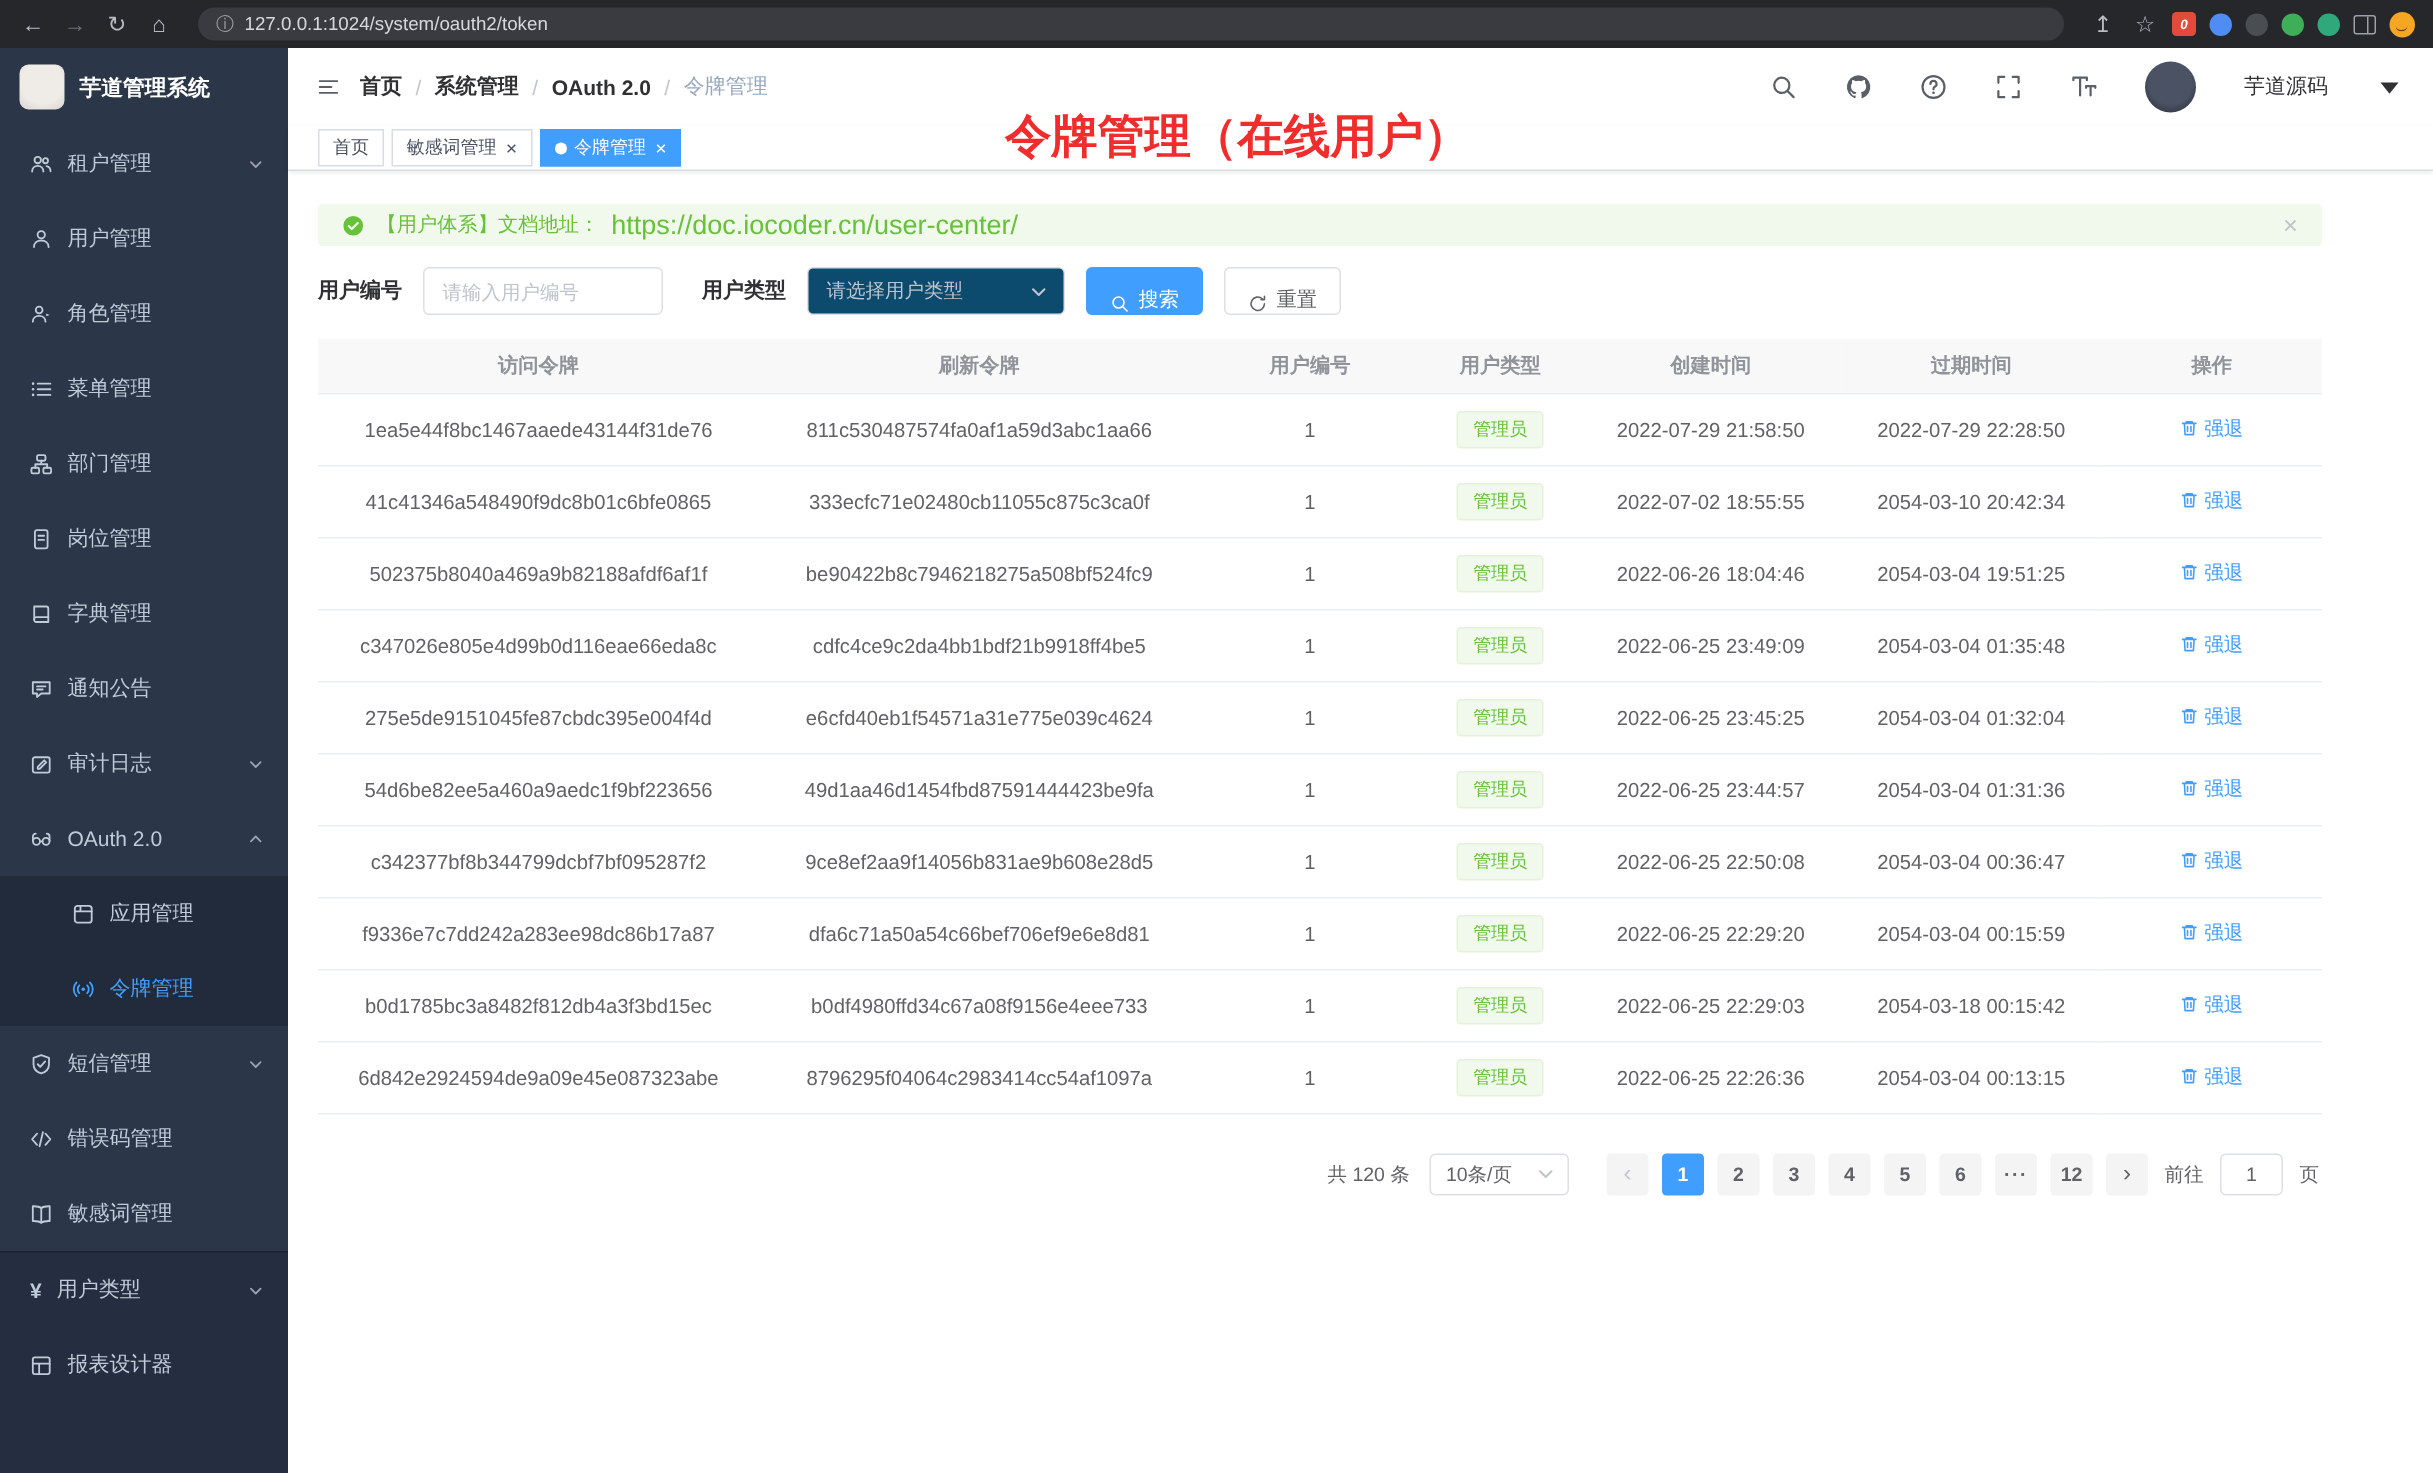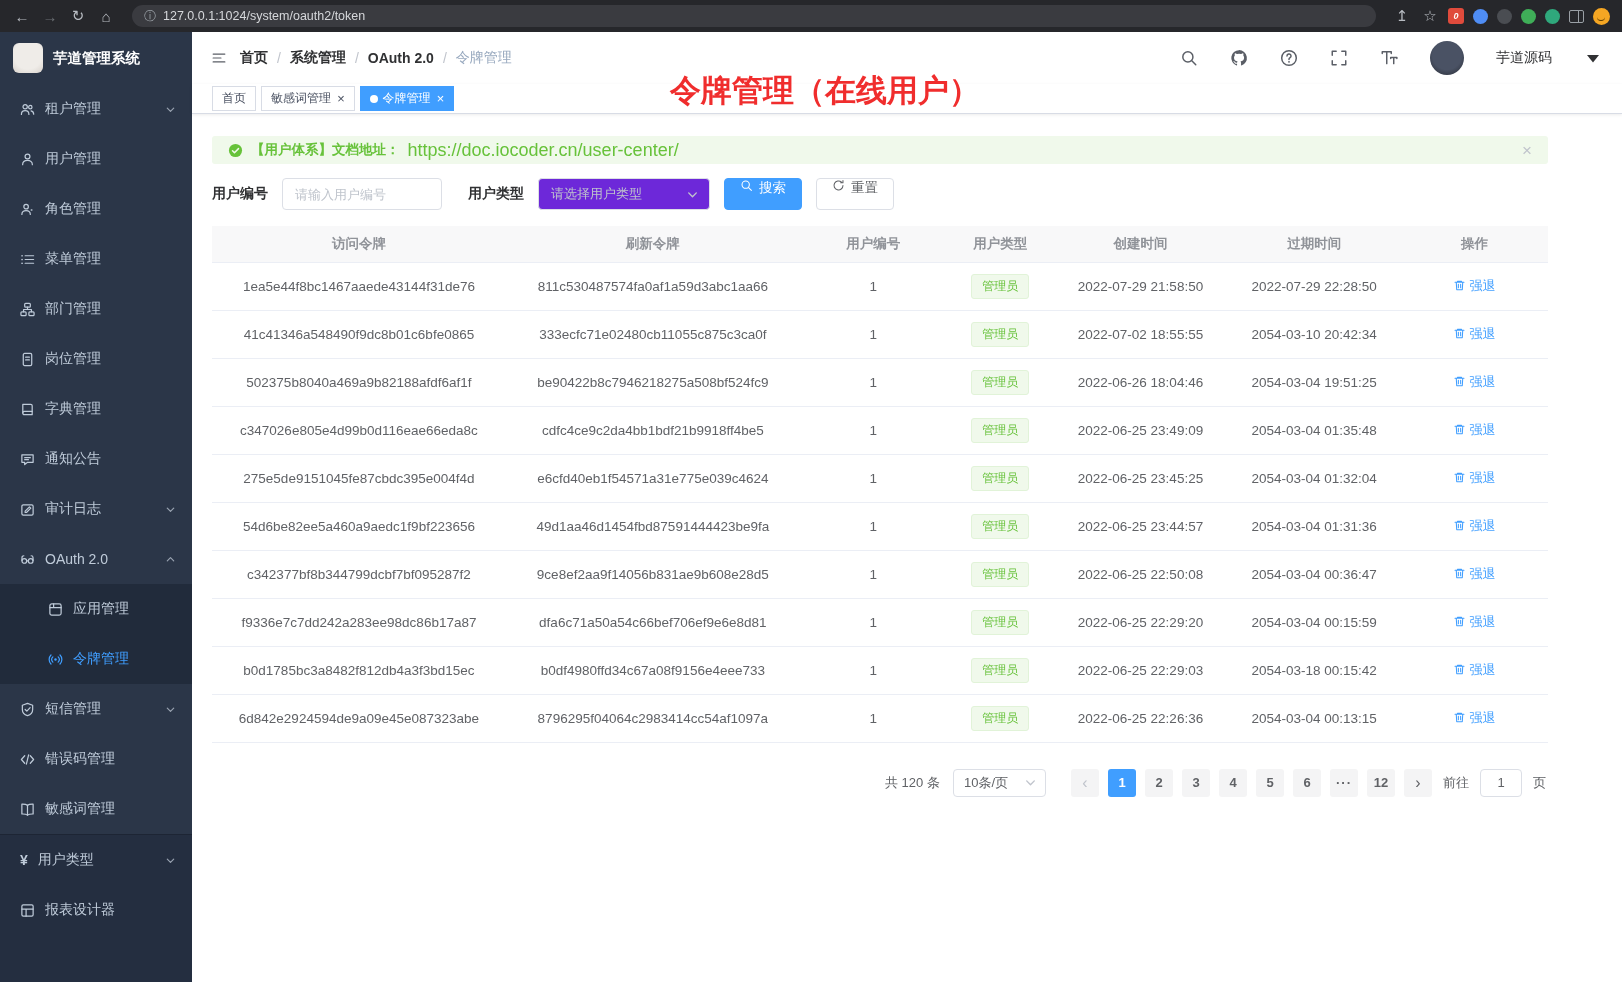--- a/index.html
+++ b/index.html
@@ -61,32 +61,32 @@
   .tab{height:25px;display:inline-flex;align-items:center;gap:5px;padding:0 9px;border:1px solid #d8dce5;background:#fff;font-size:12px;color:#495060;cursor:pointer}
   .tab.active{background:var(--accent,#409eff);border-color:var(--accent,#409eff);color:#fff}
   .tdot{width:8px;height:8px;border-radius:50%;background:#fff;display:inline-block}
   .tclose{font-size:13px;line-height:1;margin-left:1px;cursor:pointer}
 
   .annotation{position:absolute;top:38px;left:478px;font-size:31px;font-weight:700;color:var(--annotation,#f02d2d);z-index:10;white-space:nowrap;pointer-events:none}
 
   .content{padding:14px 74px 0 20px}
   .alert{height:28px;background:#f0f9eb;border-radius:3px;display:flex;align-items:center;gap:8px;padding:0 16px;margin:8px 0 14px}
   .acheck{display:inline-flex;color:var(--success,#67c23a);font-size:15px}
-  .atext{color:var(--success,#67c23a);font-size:13.5px;font-weight:700}
+  .atext{color:var(--success,#67c23a);font-size:13.5px;font-weight:400}
   .alink{color:var(--success,#67c23a);font-size:18px;text-decoration:none;cursor:pointer}
   .aclose{margin-left:auto;color:#c0c4cc;font-size:17px;cursor:pointer;line-height:1}
 
   .filters{display:flex;align-items:center;margin:2px 0 16px}
   .flabel{font-weight:700;font-size:14px;color:#303133;margin-right:14px}
   .finput{width:160px;height:32px;border:1px solid #dcdfe6;border-radius:4px;padding:0 12px;font-size:13px;color:#606266;outline:none;margin-right:26px}
   .finput::placeholder{color:#bfc4cc}
-  .fselect{width:172px;height:32px;border:1px solid #dcdfe6;border-radius:4px;display:flex;align-items:center;justify-content:space-between;padding:0 10px 0 12px;color:#bfc4cc;font-size:13px;cursor:pointer;background:#6d28d9}
+  .fselect{width:172px;height:32px;border:1px solid #dcdfe6;border-radius:4px;display:flex;align-items:center;justify-content:space-between;padding:0 10px 0 12px;color:#bfc4cc;font-size:13px;cursor:pointer;background:#0c4a6e}
   .fcaret{display:inline-flex;color:#c0c4cc}
   .fcaret svg{width:12px;height:12px}
-  .btn{height:32px;display:inline-flex;align-items:flex-start;gap:6px;padding:0 15px;border-radius:4px;border:1px solid #dcdfe6;background:#fff;color:#606266;font-size:13.5px;cursor:pointer}
+  .btn{height:32px;display:inline-flex;align-items:flex-end;gap:6px;padding:0 15px;border-radius:4px;border:1px solid #dcdfe6;background:#fff;color:#606266;font-size:13.5px;cursor:pointer}
   .btn .ic{display:inline-flex;font-size:13px}
   .btn.primary{background:var(--accent,#409eff);border-color:var(--accent,#409eff);color:#fff;margin-left:14px;margin-right:14px}
 
   table.tokens{width:100%;border-collapse:collapse}
   .tokens th{height:36px;background:#f8f8f9;color:#909399;font-weight:600;font-size:13.5px;text-align:center;border-bottom:1px solid #ebeef5}
   .tokens td{height:48px;color:#606266;font-size:13.5px;text-align:center;border-bottom:1px solid #ebeef5}
   .badge{display:inline-block;padding:3px 10px;font-size:12px;color:var(--success,#67c23a);background:#f0f9eb;border:1px solid #e1f3d8;border-radius:3px}
   .action-link{color:var(--accent,#409eff);font-size:13px;display:inline-flex;align-items:center;gap:3px;cursor:pointer}
   .action-link .ic{display:inline-flex;font-size:13px}
 

